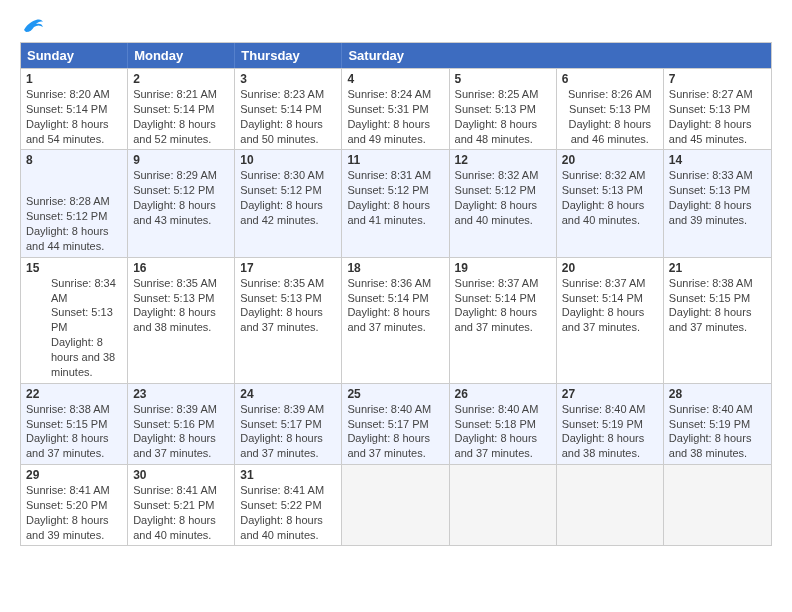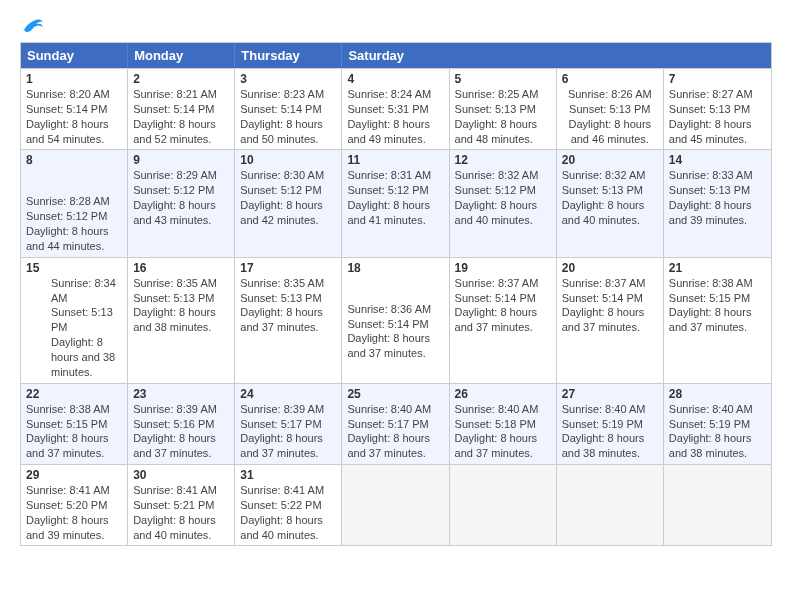--- a/index.html
+++ b/index.html
@@ -241,21 +241,21 @@
 Daylight: 8 hours and 38 minutes.</div>
           </div>
           <div class="cal-cell">
             <div class="day-num">17</div>
             <div class="day-info" style="white-space: pre-line;">Sunrise: 8:35 AM
 Sunset: 5:13 PM
 Daylight: 8 hours and 37 minutes.</div>
           </div>
           <div class="cal-cell">
             <div class="day-num">18</div>
-            <div class="day-info" style="white-space: pre-line; margin-top: 26px;">Sunrise: 8:36 AM
+            <div class="day-info" style="white-space: pre-line;">Sunrise: 8:36 AM
 Sunset: 5:14 PM
 Daylight: 8 hours and 37 minutes.</div>
           </div>
           <div class="cal-cell">
             <div class="day-num">19</div>
             <div class="day-info" style="white-space: pre-line;">Sunrise: 8:37 AM
 Sunset: 5:14 PM
 Daylight: 8 hours and 37 minutes.</div>
           </div>
           <div class="cal-cell">

